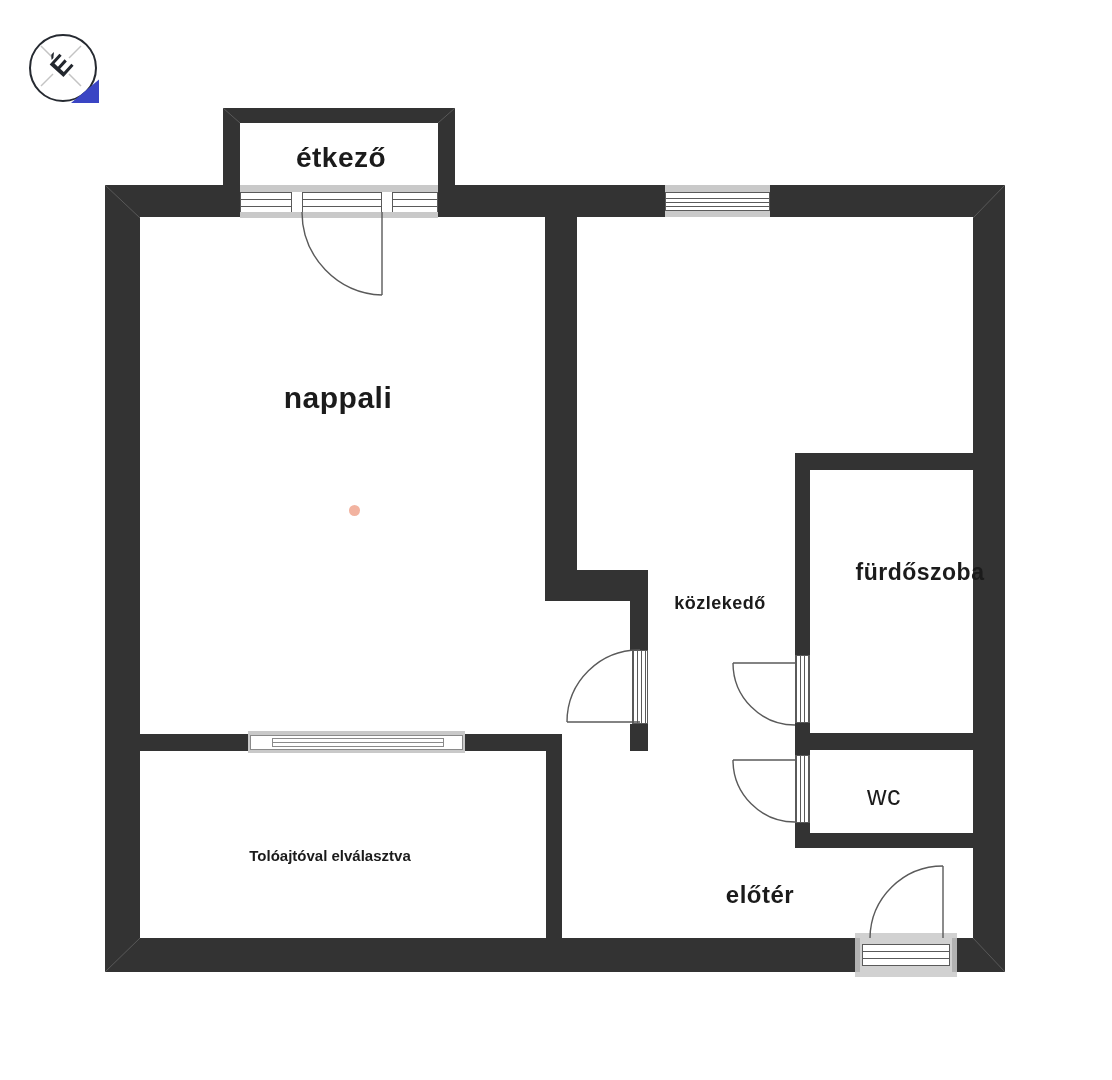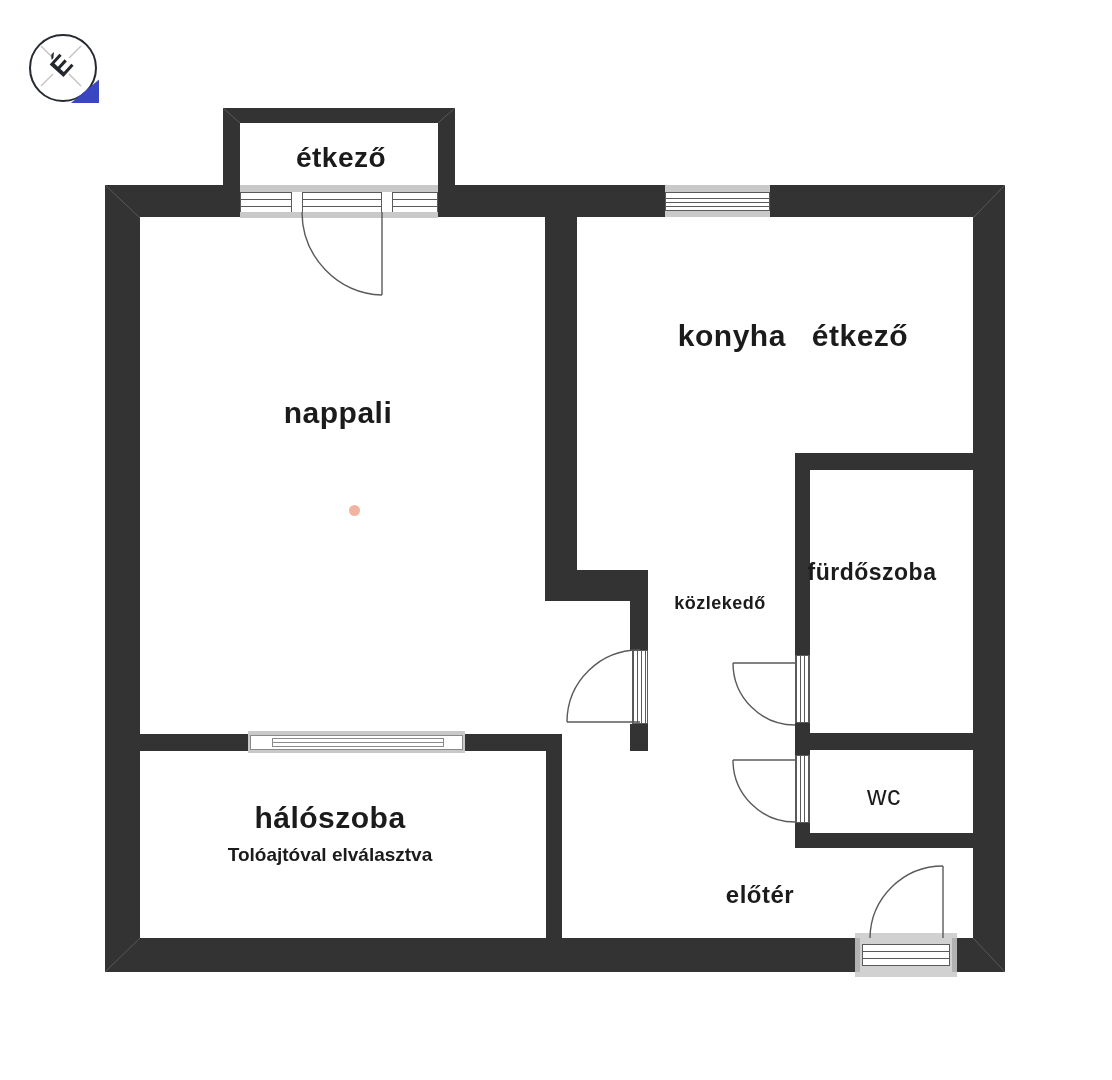--- a/index.html
+++ b/index.html
@@ -148,27 +148,22 @@
       <line x1="105" y1="185" x2="140" y2="218"></line>
       <line x1="1005" y1="185" x2="973" y2="218"></line>
       <line x1="105" y1="972" x2="140" y2="938"></line>
       <line x1="1005" y1="972" x2="973" y2="938"></line>
       <line x1="223" y1="108" x2="240" y2="123"></line>
       <line x1="455" y1="108" x2="438" y2="123"></line>
     </g>
   </svg>
 
   <div class="room-label" style="left:341px;top:158px;font-size:28px">étkező</div>
-  <div class="room-label" style="left:338px;top:413px;font-size:30px">nappali</div>
-  <div class="label-row" style="left:793px;top:336px;font-size:30px">
-    <span>konyha</span>
-    <span>étkező</span>
-  </div>
+  <div class="room-label" style="left:338px;top:398px;font-size:30px">nappali</div>
   <div class="room-label" style="left:720px;top:603px;font-size:18px;font-weight:700">közlekedő</div>
-  <div class="room-label" style="left:872px;top:572px;font-size:23px">fürdőszoba</div>
+  <div class="room-label" style="left:920px;top:572px;font-size:23px">fürdőszoba</div>
   <div class="room-label" style="left:884px;top:796px;font-size:27px;font-weight:400">wc</div>
-  <div class="room-label" style="left:330px;top:818px;font-size:30px">hálószoba</div>
-  <div class="room-label" style="left:330px;top:855px;font-size:19px;font-weight:700;letter-spacing:0">Tolóajtóval elválasztva</div>
+  <div class="room-label" style="left:330px;top:855px;font-size:15px;font-weight:700;letter-spacing:0">Tolóajtóval elválasztva</div>
   <div class="room-label" style="left:760px;top:895px;font-size:24px">előtér</div>
 
   <div class="wm-dot"></div>
 
 </div>
 
 </body></html>

